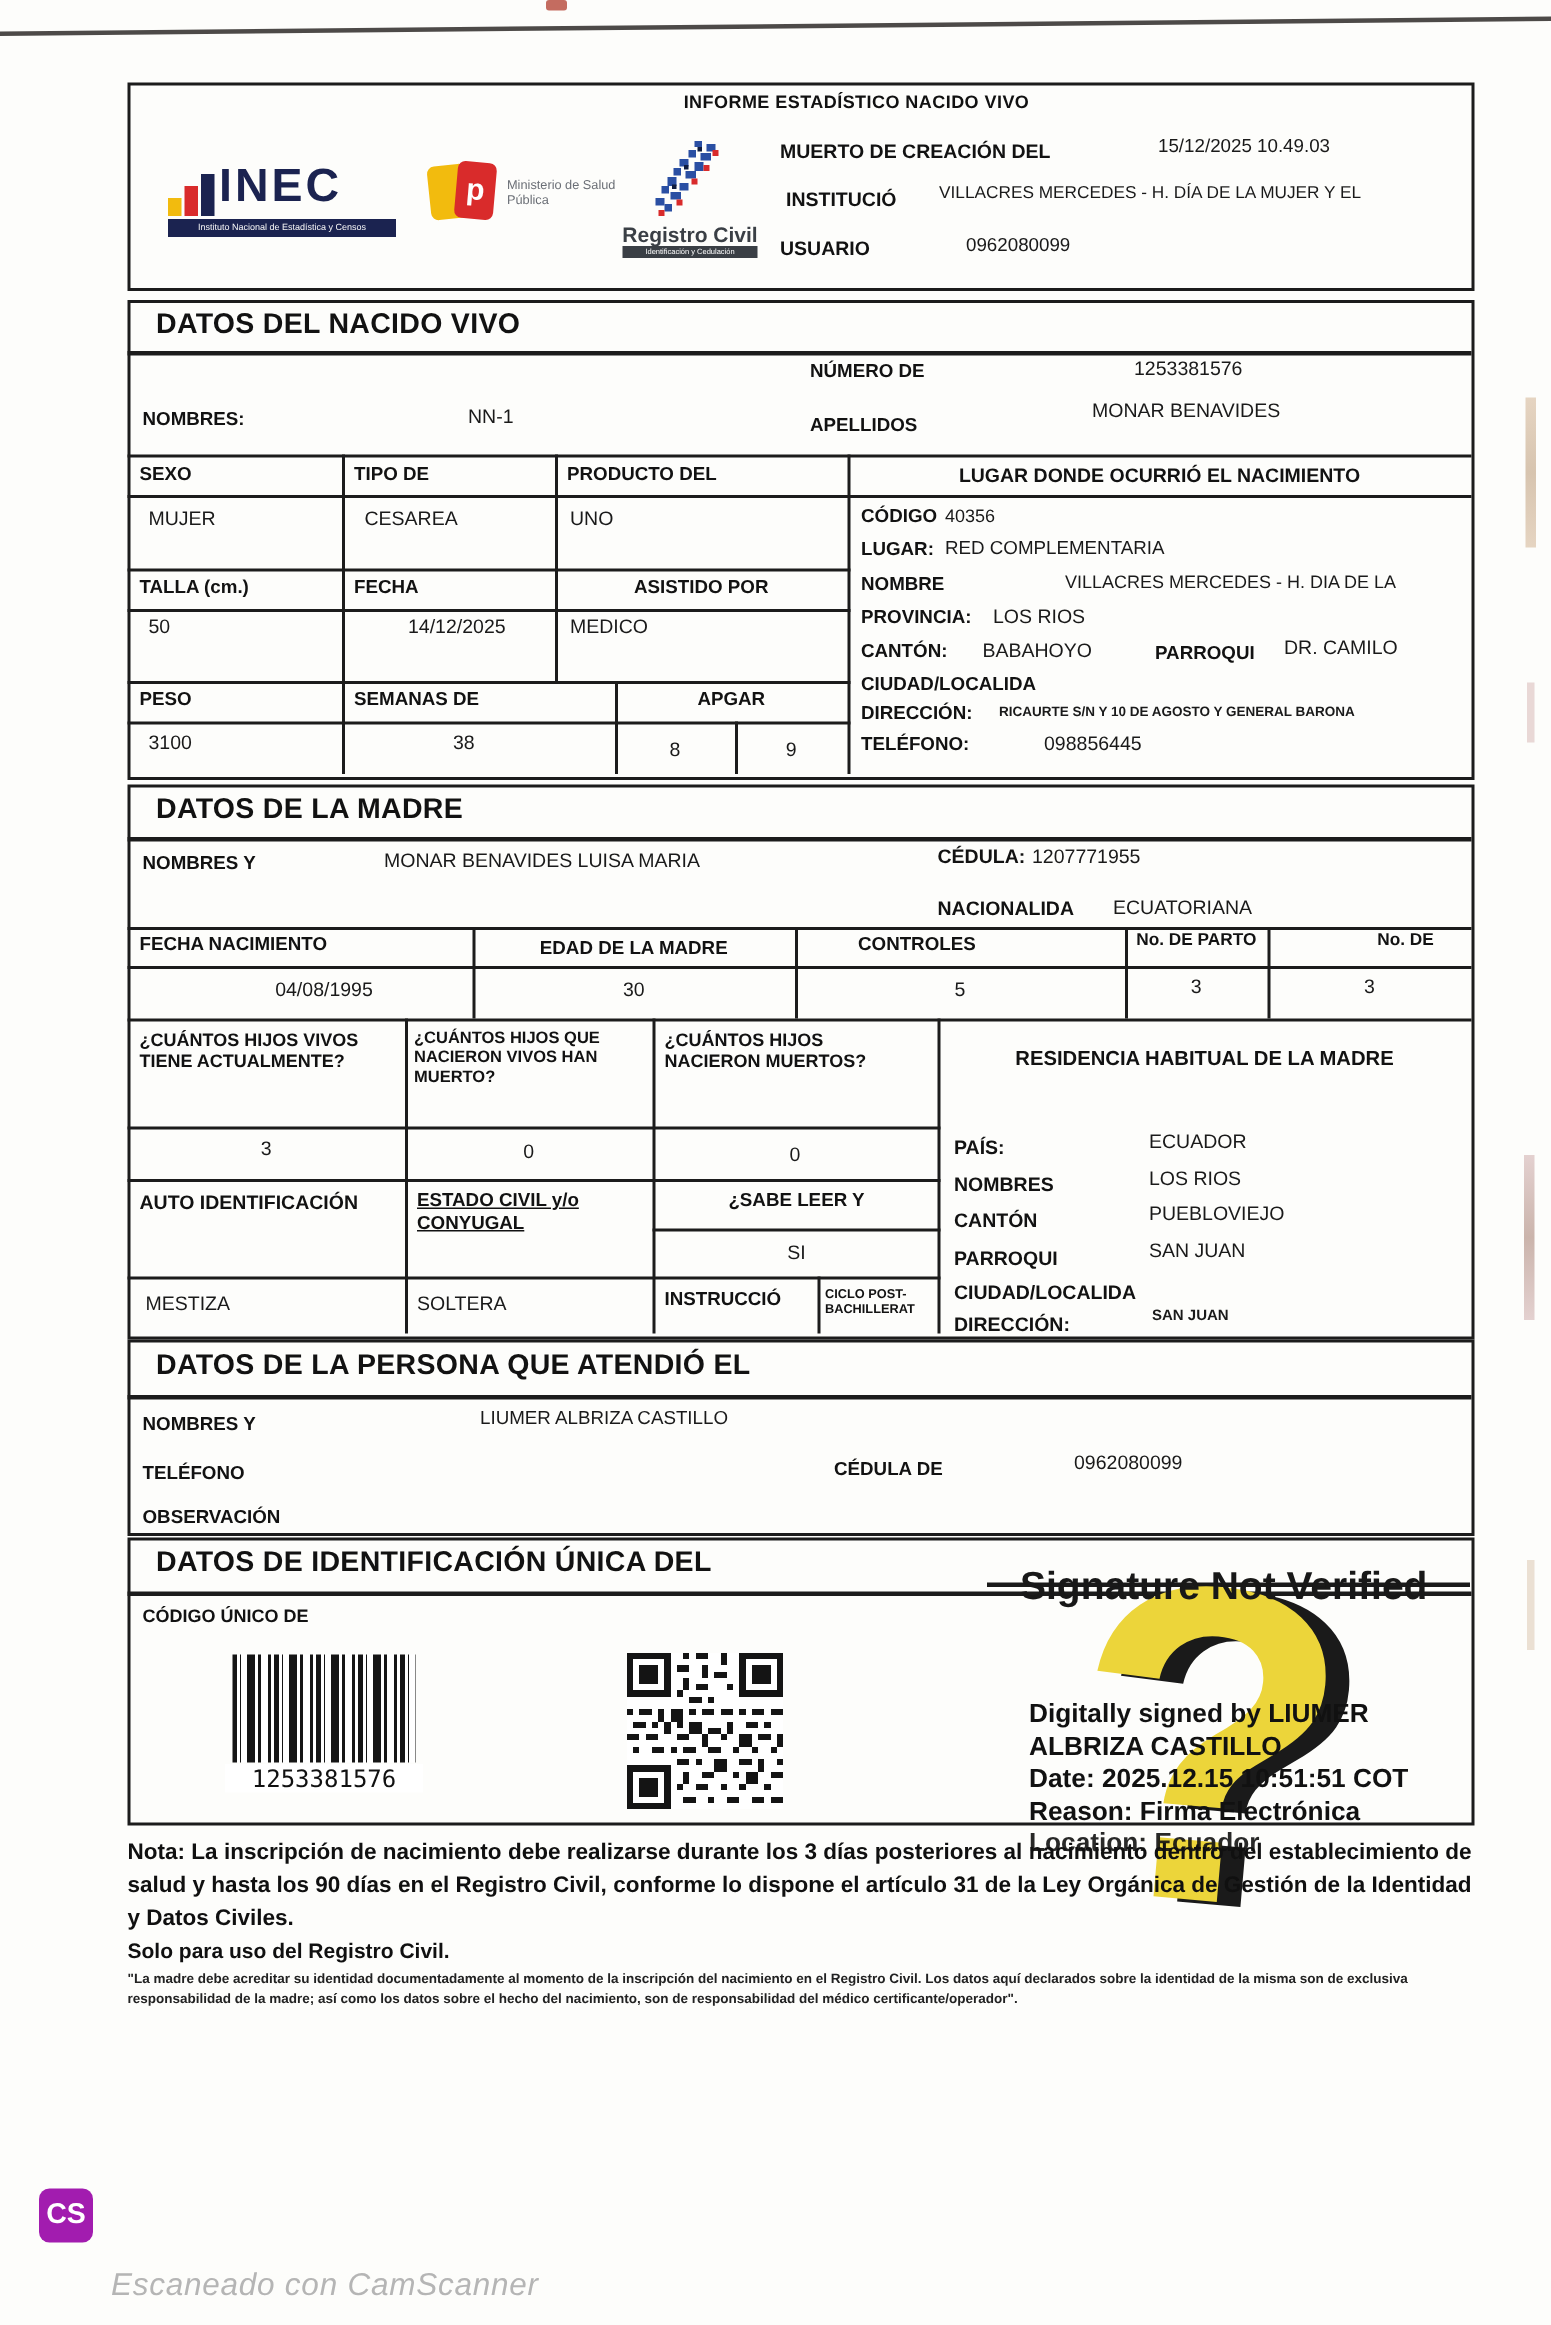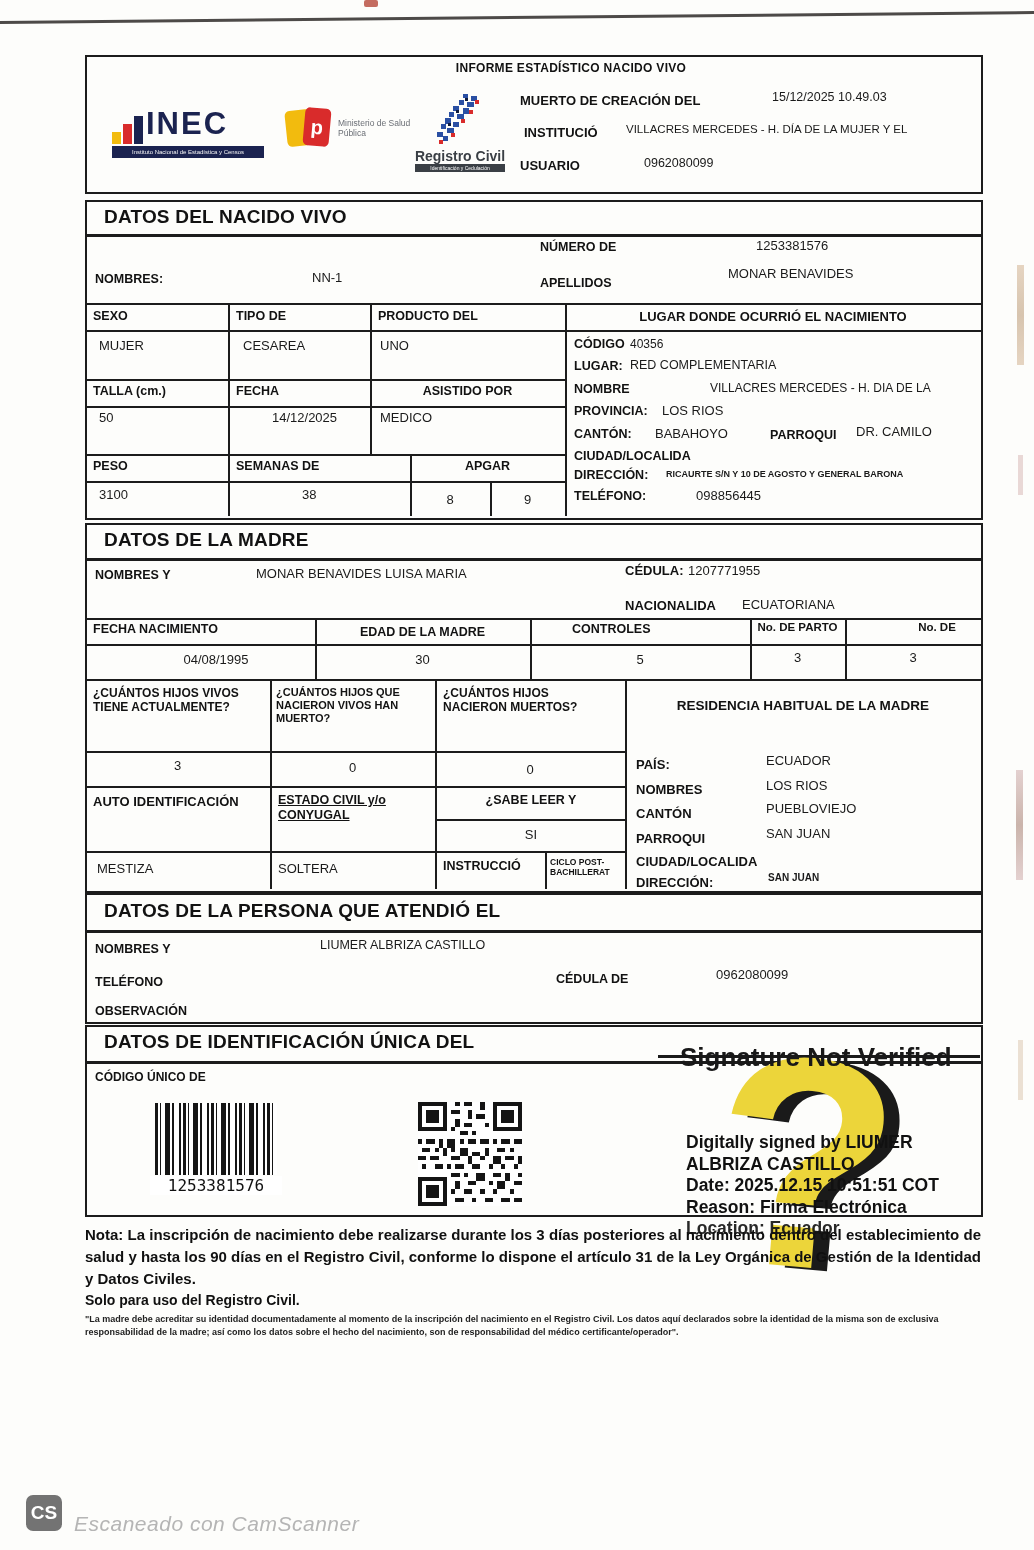--- a/index.html
+++ b/index.html
@@ -336,14 +336,14 @@
   <div class="sigline">ALBRIZA CASTILLO</div>
   <div class="sigline">Date: 2025.12.15 10:51:51 COT</div>
   <div class="sigline">Reason: Firma Electrónica</div>
 </div>
 <div class="abs sigline" style="left:686px;top:1218px;z-index:2;opacity:.9;">Location: Ecuador</div>
 
 <div class="abs" style="left:85px;top:1224px;width:896px;font-weight:bold;font-size:15px;line-height:22px;text-align:justify;color:#101010;z-index:2;">Nota: La inscripción de nacimiento debe realizarse durante los 3 días posteriores al nacimiento dentro del establecimiento de salud y hasta los 90 días en el Registro Civil, conforme lo dispone el artículo 31  de la Ley Orgánica de Gestión  de la Identidad y Datos Civiles.</div>
 <div class="abs" style="left:85px;top:1292px;font-weight:bold;font-size:14px;color:#101010;z-index:2;">Solo para uso del Registro Civil.</div>
 <div class="abs" style="left:85px;top:1313px;width:896px;font-weight:bold;font-size:9px;line-height:13px;color:#222;z-index:2;">"La madre debe acreditar su identidad documentadamente al momento de la inscripción del nacimiento en el Registro Civil. Los datos aquí declarados sobre la identidad de la misma son de exclusiva responsabilidad de la madre; así como los datos sobre el hecho del nacimiento, son de responsabilidad del médico certificante/operador".</div>
 
-<div class="abs" style="left:26px;top:1495px;width:36px;height:36px;background:#737373;border-radius:7px;color:#fff;font-weight:bold;font-size:19px;text-align:center;line-height:36px;">CS</div>
+<div class="abs" style="left:26px;top:1459px;width:36px;height:36px;background:#a21caf;border-radius:7px;color:#fff;font-weight:bold;font-size:19px;text-align:center;line-height:36px;">CS</div>
 <div class="abs" style="left:74px;top:1512px;font-size:21px;font-style:italic;color:#b5b5b5;letter-spacing:.5px;">Escaneado con CamScanner</div>
 
 </body></html>

